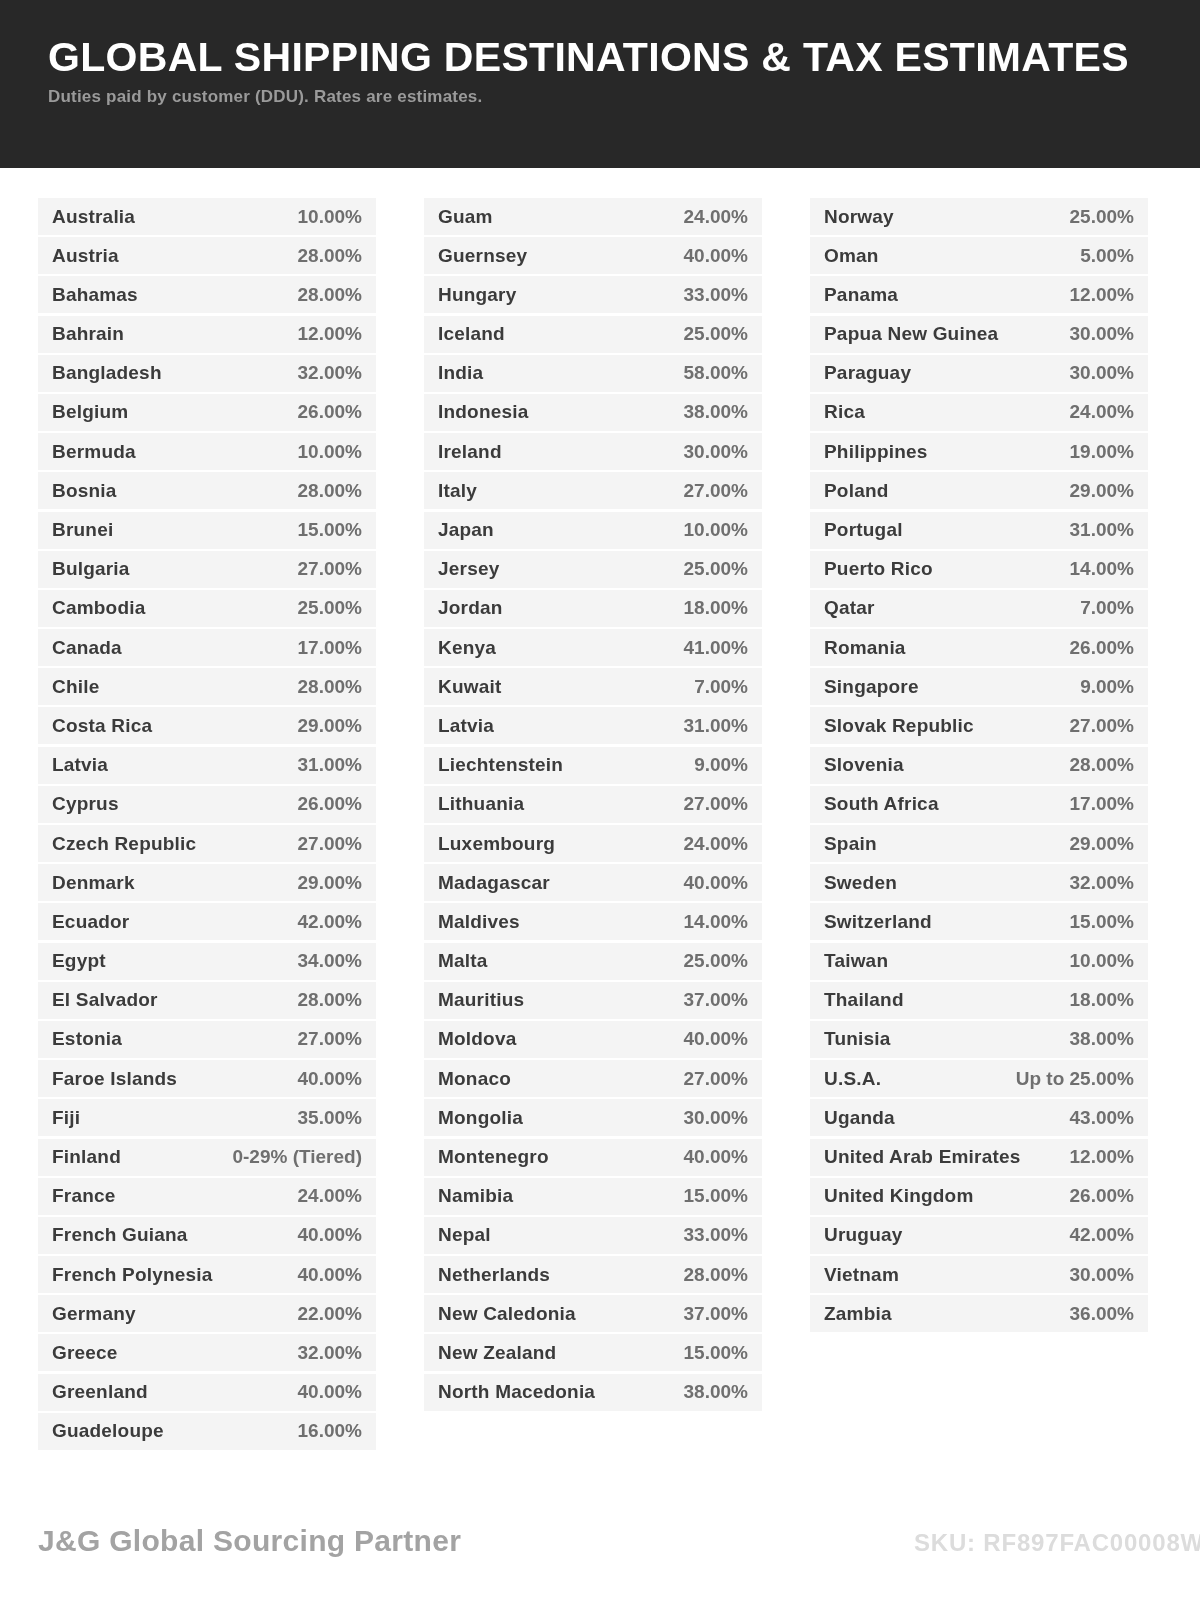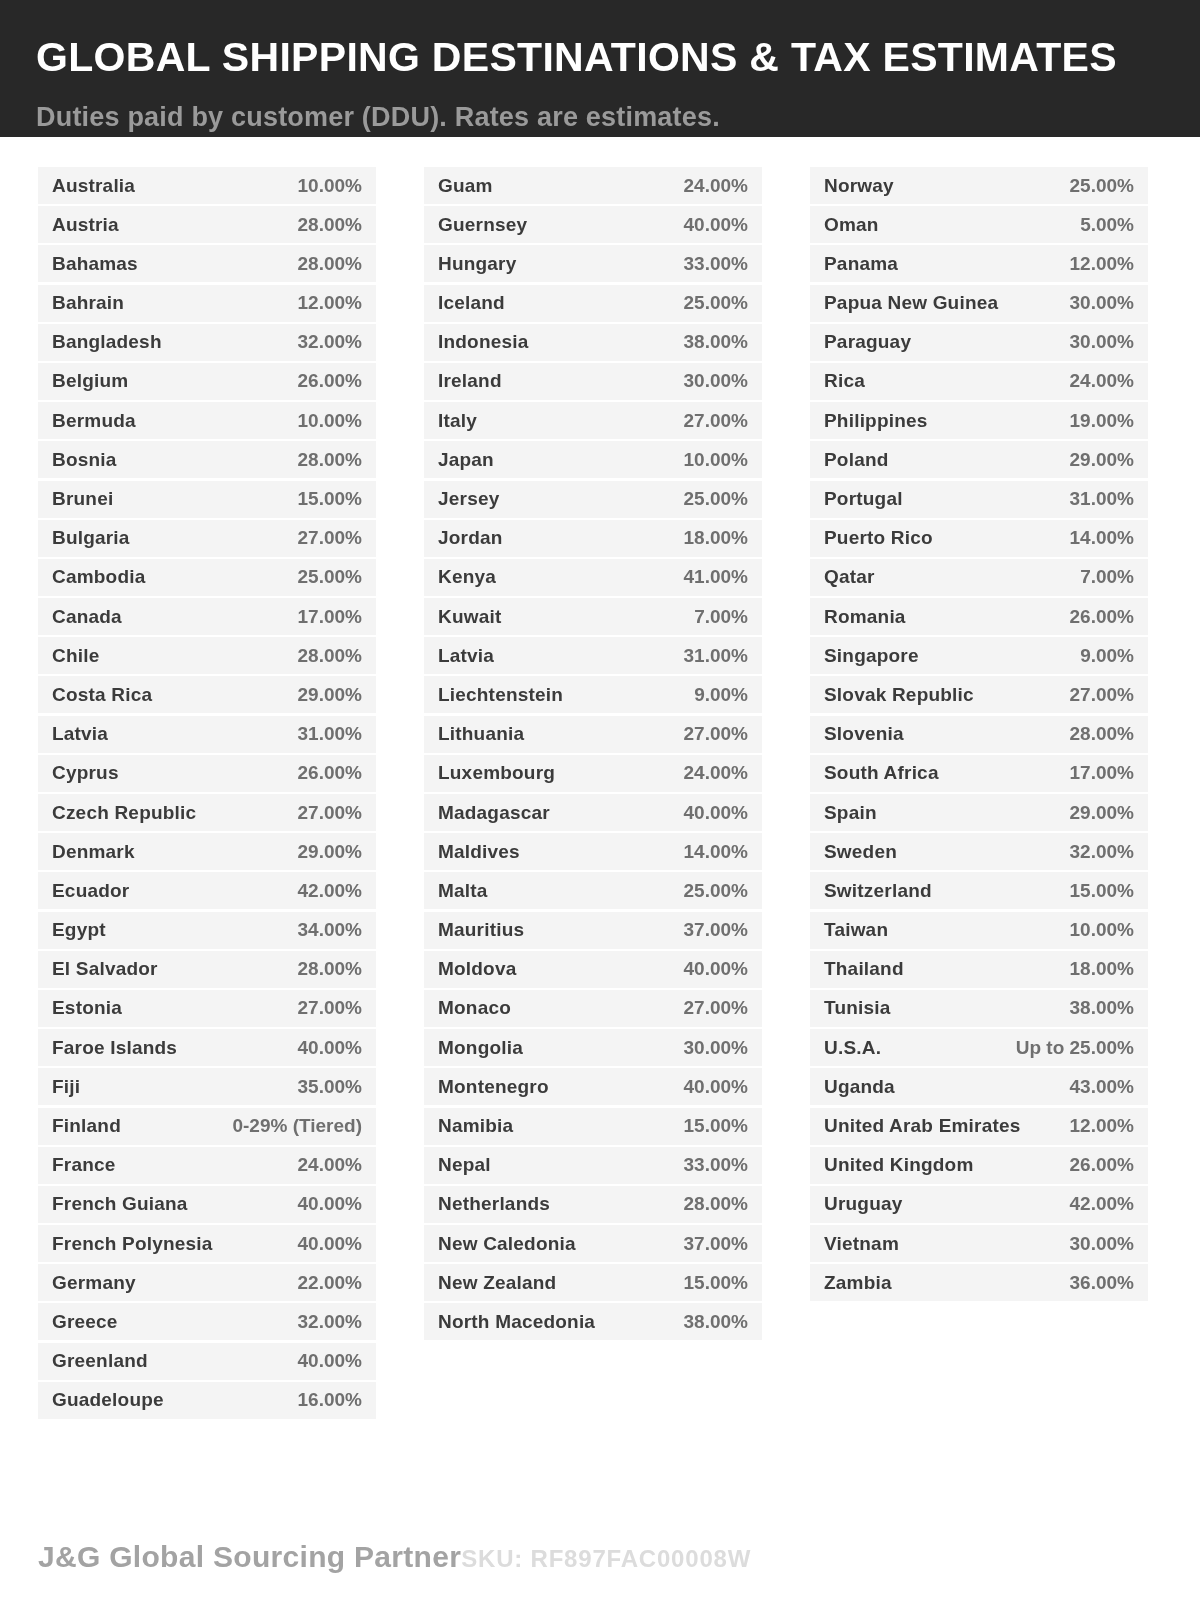--- a/index.html
+++ b/index.html
@@ -6,37 +6,37 @@
   body {
     width: 1200px;
     height: 1600px;
     position: relative;
     background: #ffffff;
     overflow: hidden;
     font-family: "Liberation Sans", sans-serif;
   }
   .hdr {
     background: #282828;
-    height: 137px;
+    height: 168px;
     box-sizing: border-box;
-    padding: 37px 50px 0 36px;
+    padding: 37px 50px 0 48px;
   }
   .hdr h1 {
     margin: 0;
     color: #ffffff;
     font-size: 41px;
     font-weight: 800;
     letter-spacing: 0.3px;
     line-height: 1.0;
     white-space: nowrap;
   }
   .hdr p {
-    margin: 24px 0 0 0;
+    margin: 9px 0 0 0;
     color: #9a9a9a;
-    font-size: 27px;
+    font-size: 17px;
     font-weight: 700;
     letter-spacing: 0.2px;
   }
   .grid {
     margin: 30px 52px 0 38px;
     display: grid;
     grid-template-columns: repeat(3, 1fr);
     column-gap: 12px;
     align-items: start;
     gap: 48px;
@@ -63,22 +63,23 @@
     color: #6f6f6f;
     font-size: 19px;
     font-weight: 700;
     white-space: nowrap;
     margin-left: 10px;
   }
   .ftr {
     position: absolute;
     left: 38px;
     right: 0;
-    bottom: 26px;
+    bottom: 42px;
     display: flex;
+    justify-content: space-between;
     align-items: baseline;
   }
   .brand {
     color: #a3a3a3;
     font-size: 30px;
     font-weight: 700;
     letter-spacing: 0.3px;
   }
   .sku {
     color: #dcdcdc;
@@ -241,20 +242,24 @@
         </div>
         <div class="row">
           <span class="country">Hungary</span>
           <span class="rate">33.00%</span>
         </div>
         <div class="row">
           <span class="country">Iceland</span>
           <span class="rate">25.00%</span>
         </div>
         <div class="row">
+          <span class="country">India</span>
+          <span class="rate">58.00%</span>
+        </div>
+        <div class="row">
           <span class="country">Indonesia</span>
           <span class="rate">38.00%</span>
         </div>
         <div class="row">
           <span class="country">Ireland</span>
           <span class="rate">30.00%</span>
         </div>
         <div class="row">
           <span class="country">Italy</span>
           <span class="rate">27.00%</span>

